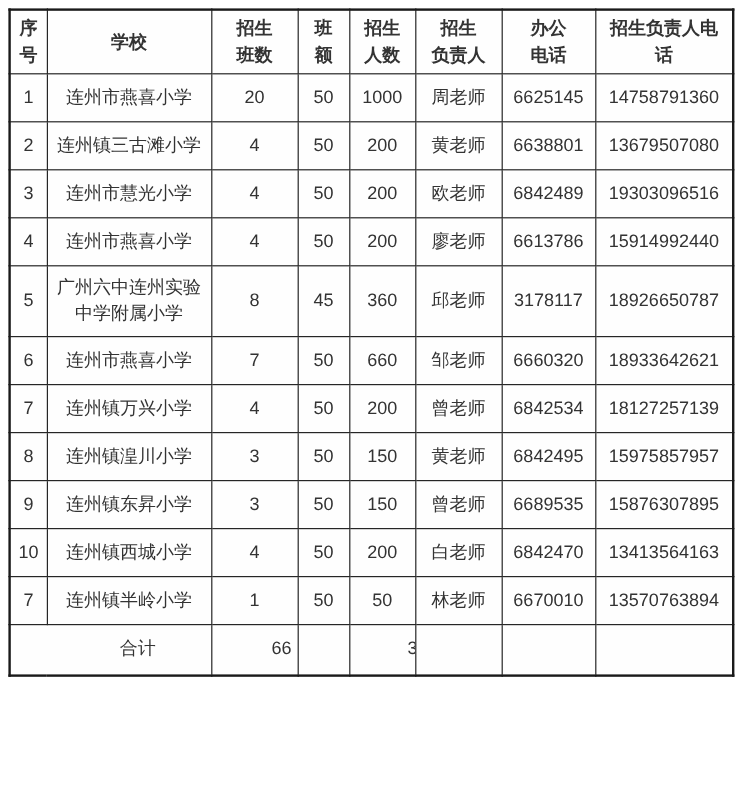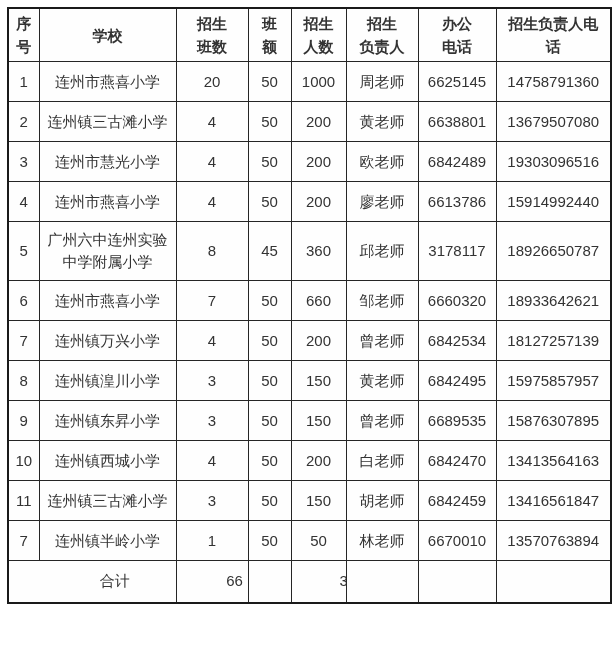--- a/index.html
+++ b/index.html
@@ -195,30 +195,20 @@
           <td data-name="cell-index">10</td>
           <td data-name="cell-school">连州镇西城小学</td>
           <td data-name="cell-classes">4</td>
           <td data-name="cell-class_size">50</td>
           <td data-name="cell-students">200</td>
           <td data-name="cell-contact">白老师</td>
           <td data-name="cell-office_phone">6842470</td>
           <td data-name="cell-contact_phone">13413564163</td>
         </tr>
         <tr data-name="table-row">
-          <td data-name="cell-index">11</td>
-          <td data-name="cell-school">连州镇三古滩小学</td>
-          <td data-name="cell-classes">3</td>
-          <td data-name="cell-class_size">50</td>
-          <td data-name="cell-students">150</td>
-          <td data-name="cell-contact">胡老师</td>
-          <td data-name="cell-office_phone">6842459</td>
-          <td data-name="cell-contact_phone">13416561847</td>
-        </tr>
-        <tr data-name="table-row">
           <td data-name="cell-index">7</td>
           <td data-name="cell-school">连州镇半岭小学</td>
           <td data-name="cell-classes">1</td>
           <td data-name="cell-class_size">50</td>
           <td data-name="cell-students">50</td>
           <td data-name="cell-contact">林老师</td>
           <td data-name="cell-office_phone">6670010</td>
           <td data-name="cell-contact_phone">13570763894</td>
         </tr>
       </tbody>

